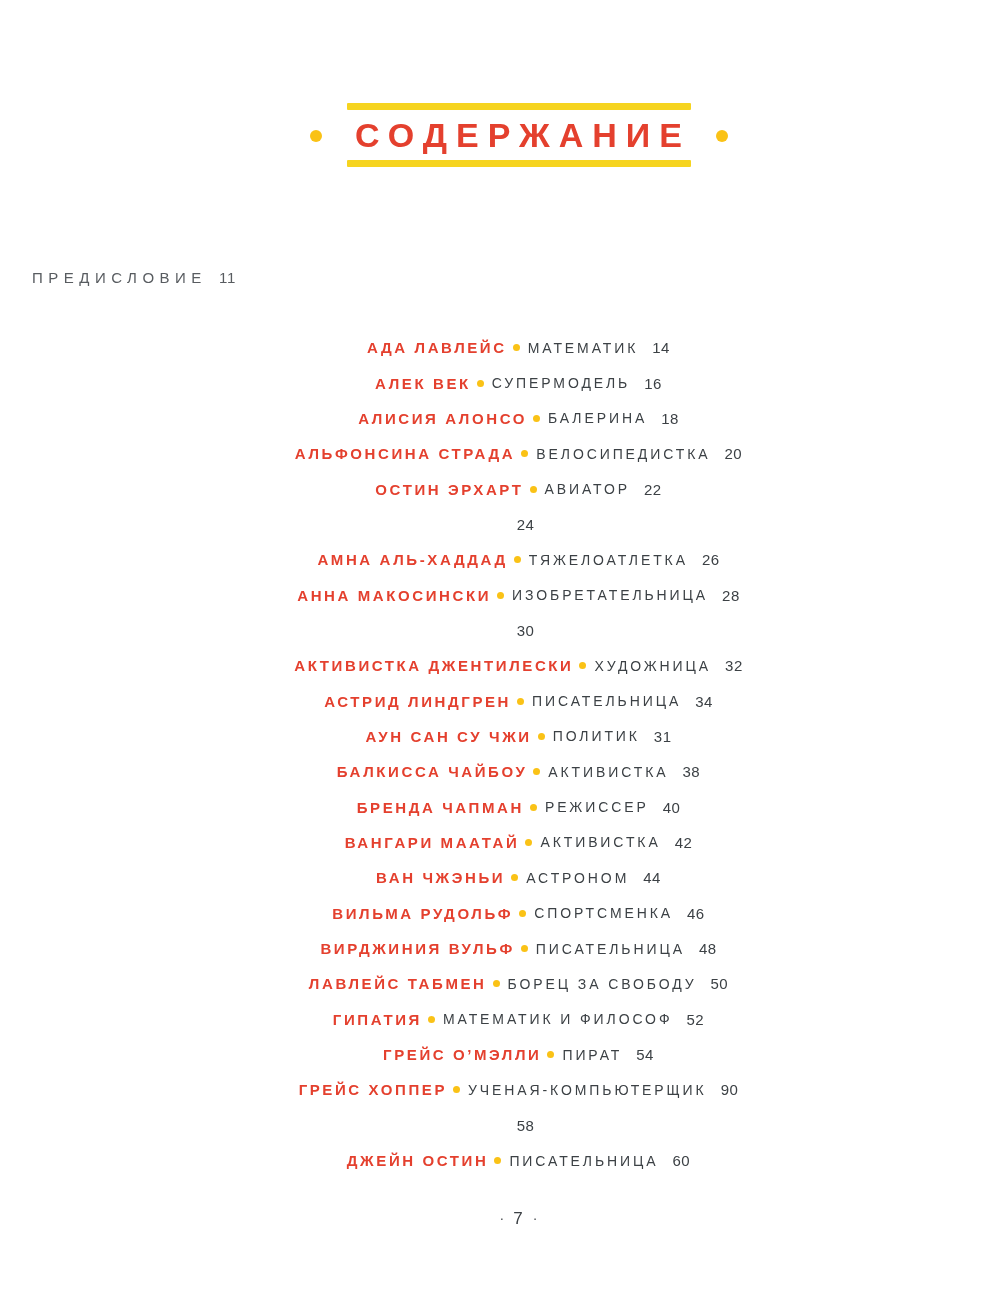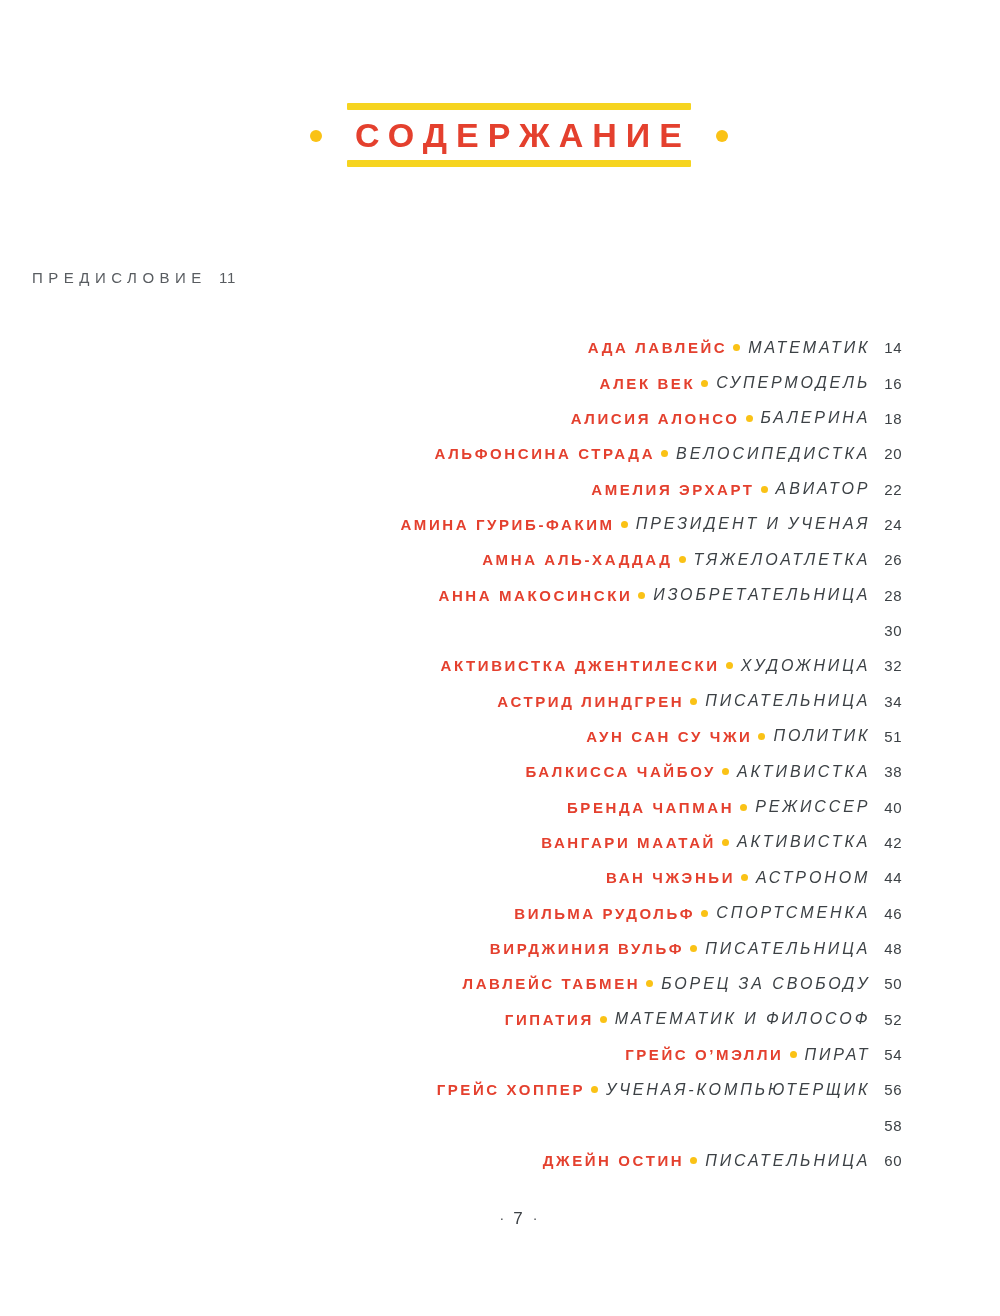--- a/index.html
+++ b/index.html
@@ -81,42 +81,41 @@
     position: absolute;
     top: 330px;
     left: 103px;
     right: 103px;
     list-style: none;
   }
   .toc-row {
     height: 35.35px;
     display: flex;
     align-items: center;
-    justify-content: flex-end;
+    justify-content: center;
   }
   .entry-left { display: inline-flex; align-items: center; white-space: nowrap; }
   .entry-name {
     color: var(--accent-red);
     font-weight: bold;
     font-size: 15px;
     letter-spacing: 2.6px;
   }
   .entry-dot {
     width: 7px; height: 7px;
     border-radius: 50%;
     background: var(--dot-gold);
     display: inline-block;
     margin: 0 8px 0 6px;
     flex: 0 0 auto;
   }
   .entry-role {
     color: var(--text-dark);
-    font-size: 16px;
+    font-size: 14px;
     letter-spacing: 2.9px;
-    font-style: italic;
   }
   .entry-page {
     color: var(--text-dark);
     font-size: 15px;
     letter-spacing: 0.5px;
     flex: 0 0 auto;
     margin-left: 14px;
   }
 
   
@@ -184,32 +183,27 @@
         <li class="toc-row">
           <span class="entry-left">
             <span class="entry-name">АЛЬФОНСИНА СТРАДА</span>
             <span class="entry-dot"></span>
             <span class="entry-role">ВЕЛОСИПЕДИСТКА</span>
           </span>
           <span class="entry-page">20</span>
         </li>
         <li class="toc-row">
           <span class="entry-left">
-            <span class="entry-name">АМЕЛИЯ ЭРХАРТ</span>
+            <span class="entry-name">ОСТИН ЭРХАРТ</span>
             <span class="entry-dot"></span>
             <span class="entry-role">АВИАТОР</span>
           </span>
           <span class="entry-page">22</span>
         </li>
         <li class="toc-row">
-          <span class="entry-left">
-            <span class="entry-name">АМИНА ГУРИБ-ФАКИМ</span>
-            <span class="entry-dot"></span>
-            <span class="entry-role">ПРЕЗИДЕНТ И УЧЕНАЯ</span>
-          </span>
           <span class="entry-page">24</span>
         </li>
         <li class="toc-row">
           <span class="entry-left">
             <span class="entry-name">АМНА АЛЬ-ХАДДАД</span>
             <span class="entry-dot"></span>
             <span class="entry-role">ТЯЖЕЛОАТЛЕТКА</span>
           </span>
           <span class="entry-page">26</span>
         </li>
@@ -239,21 +233,21 @@
             <span class="entry-role">ПИСАТЕЛЬНИЦА</span>
           </span>
           <span class="entry-page">34</span>
         </li>
         <li class="toc-row">
           <span class="entry-left">
             <span class="entry-name">АУН САН СУ ЧЖИ</span>
             <span class="entry-dot"></span>
             <span class="entry-role">ПОЛИТИК</span>
           </span>
-          <span class="entry-page">51</span>
+          <span class="entry-page">31</span>
         </li>
         <li class="toc-row">
           <span class="entry-left">
             <span class="entry-name">БАЛКИССА ЧАЙБОУ</span>
             <span class="entry-dot"></span>
             <span class="entry-role">АКТИВИСТКА</span>
           </span>
           <span class="entry-page">38</span>
         </li>
         <li class="toc-row">
@@ -319,21 +313,21 @@
             <span class="entry-role">ПИРАТ</span>
           </span>
           <span class="entry-page">54</span>
         </li>
         <li class="toc-row">
           <span class="entry-left">
             <span class="entry-name">ГРЕЙС ХОППЕР</span>
             <span class="entry-dot"></span>
             <span class="entry-role">УЧЕНАЯ-КОМПЬЮТЕРЩИК</span>
           </span>
-          <span class="entry-page">56</span>
+          <span class="entry-page">90</span>
         </li>
         <li class="toc-row">
           <span class="entry-page">58</span>
         </li>
         <li class="toc-row">
           <span class="entry-left">
             <span class="entry-name">ДЖЕЙН ОСТИН</span>
             <span class="entry-dot"></span>
             <span class="entry-role">ПИСАТЕЛЬНИЦА</span>
           </span>

